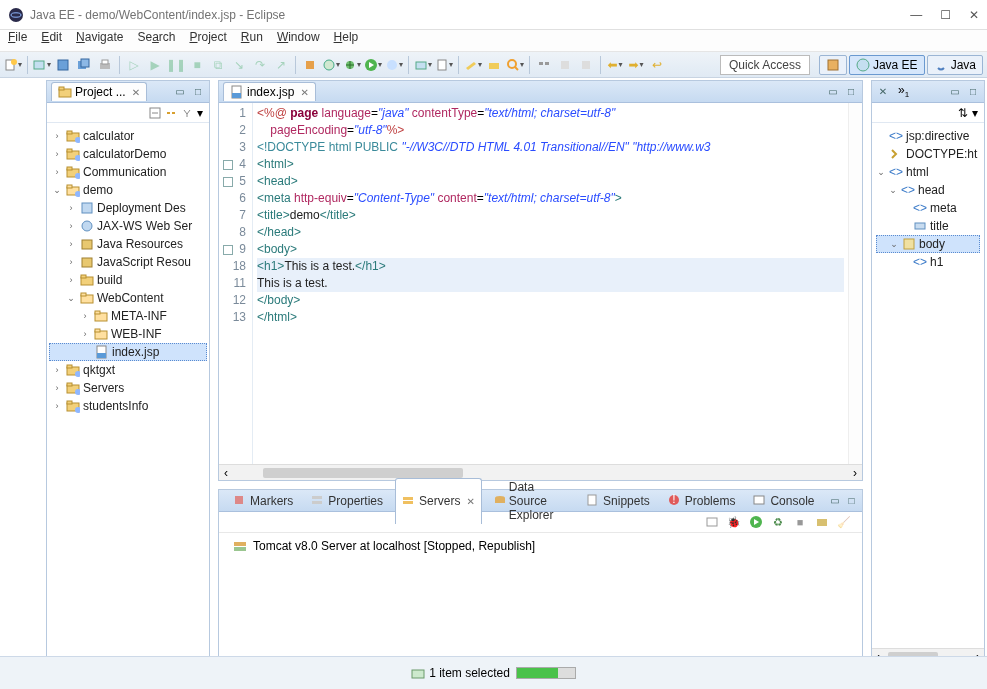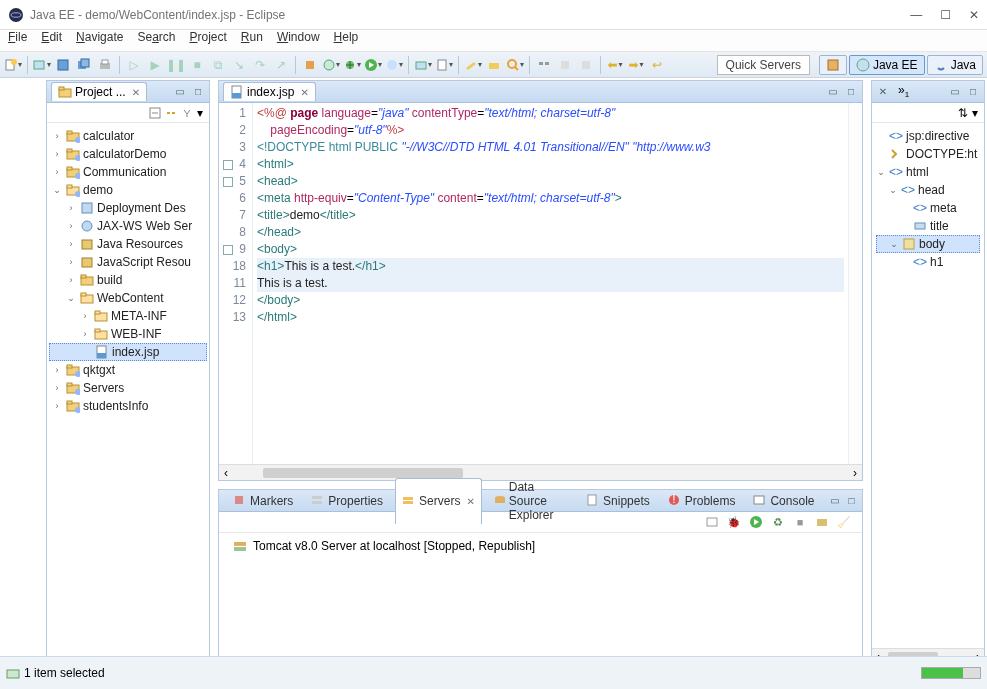--- a/index.html
+++ b/index.html
@@ -77,21 +77,21 @@
 
 .outline-col { width: 118px; display: flex; flex-direction: column; }
 .outline-body { padding: 4px; }
 .o-row { display: flex; align-items: center; height: 18px; gap: 3px; white-space: nowrap; }
 .o-row .tw { width: 10px; font-size: 9px; color: #666; text-align: center; }
 .o-row .oic { width: 14px; height: 12px; display: inline-flex; align-items: center; justify-content: center; font-size: 10px; }
 .o-row .lbl { color: #222; }
 .o-row.sel { background: #cfe3fc; border: 1px dotted #5a8bd0; }
 .o-i0 { padding-left: 0; } .o-i1 { padding-left: 12px; } .o-i2 { padding-left: 24px; }
 
-.statusbar { position: absolute; bottom: 0; left: 0; right: 0; height: 22px; background: #eef3f8; border-top: 1px solid #cdd9e8; display: flex; align-items: center; padding: 16px 6px; gap: 6px; justify-content: space-between; }
+.statusbar { position: absolute; bottom: 0; left: 0; right: 0; height: 22px; background: #eef3f8; border-top: 1px solid #cdd9e8; display: flex; align-items: center; padding: 16px 6px; gap: 6px; justify-content: center; }
 .statusbar .prog { width: 60px; height: 12px; background: linear-gradient(90deg,#4ac24a 70%, #ddd 70%); border: 1px solid #aaa; }
 
 svg { display: block; }
 .close-x { font-size: 10px; color: #777; margin-left: 3px; }
 </style>
 </head>
 <body>
 
 <div class="titlebar">
   <div class="left">
@@ -231,21 +231,21 @@
   <span class="tbtn">
       <svg width="14" height="14">
         <rect x="3" y="3" width="8" height="8" fill="#ddd"></rect>
       </svg>
     </span>
   <span class="sep"></span>
   <span class="tbtn arrow" style="color:#e0b030">⬅</span>
   <span class="tbtn arrow" style="color:#e0b030">➡</span>
   <span class="tbtn" style="color:#e0b030">↩</span>
 
-  <span class="quick-access">Quick Servers</span>
+  <span class="quick-access">Quick Access</span>
   <div class="perspective-bar">
     <span class="psp">
         <svg width="14" height="14">
           <rect x="2" y="2" width="10" height="10" fill="#e8b060" stroke="#a07030"></rect>
         </svg>
       </span>
     <span class="psp active">
         <span class="ic">
           <svg width="14" height="14">
             <circle cx="7" cy="7" r="6" fill="#c4dff0" stroke="#5a8"></circle>

